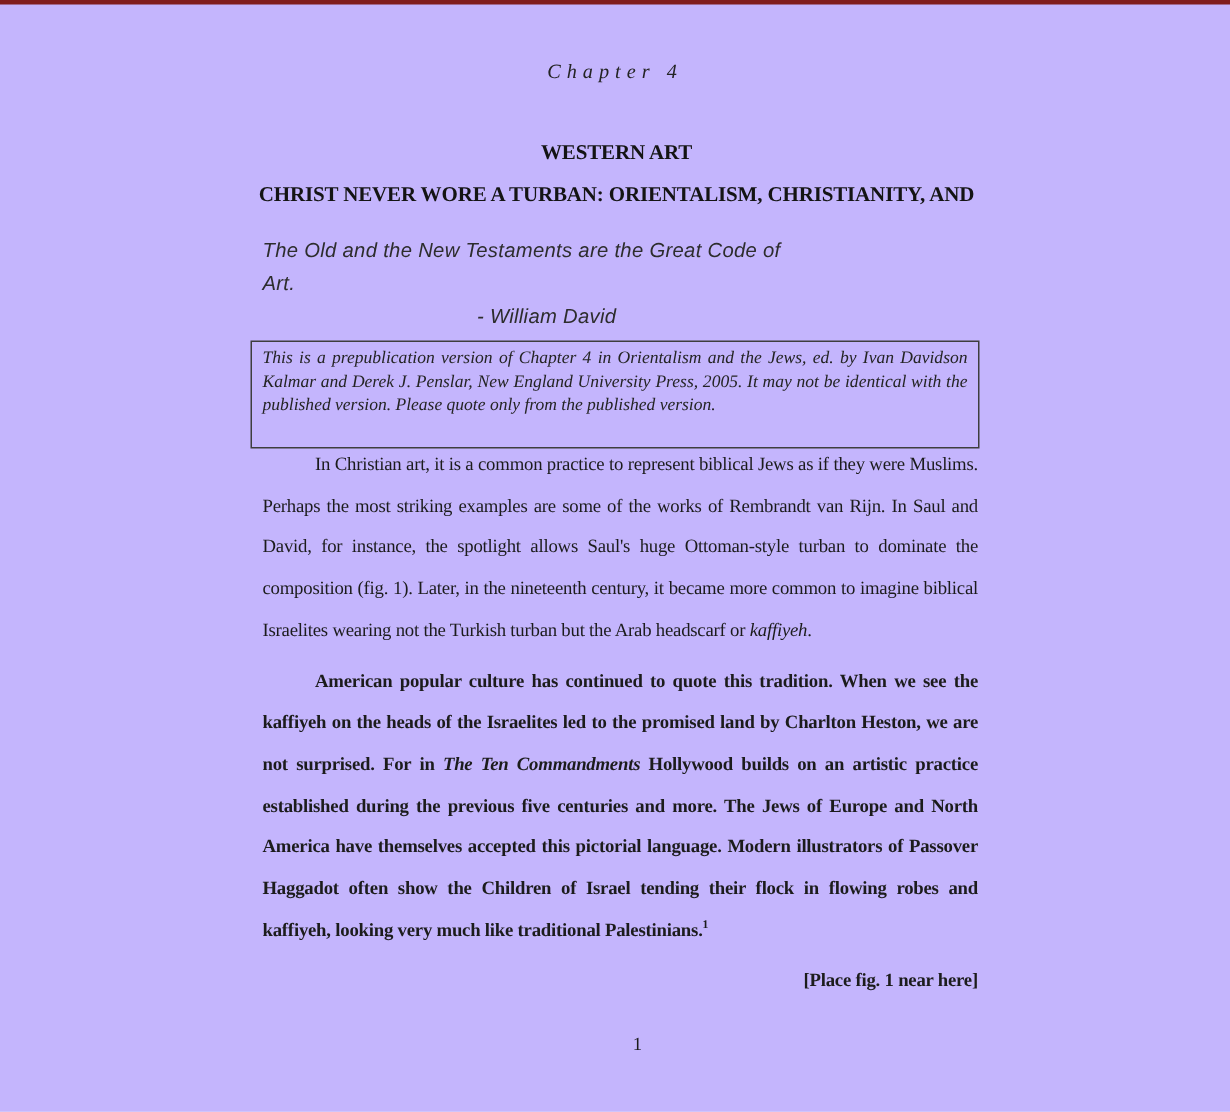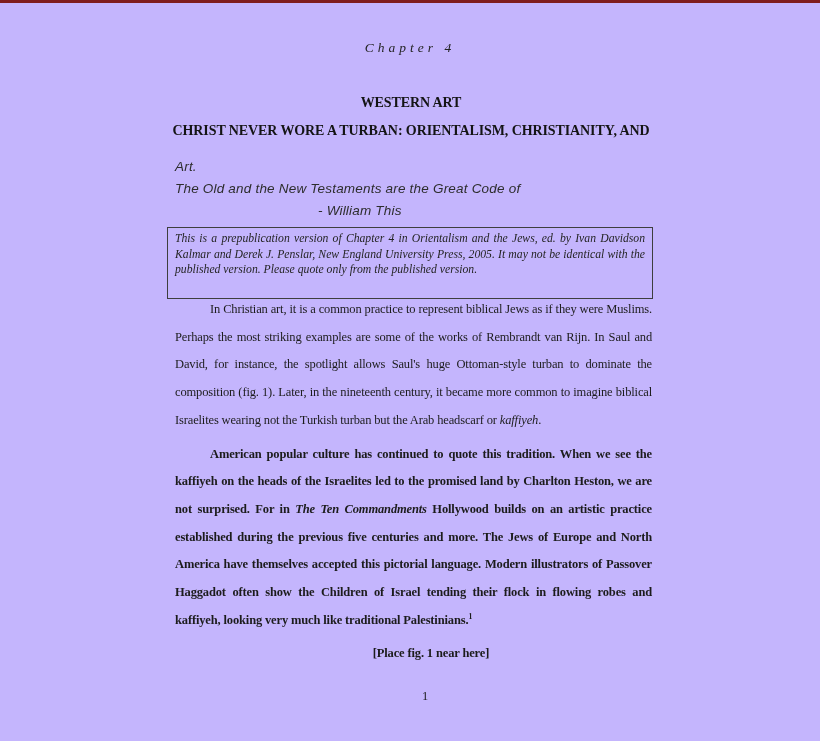--- a/index.html
+++ b/index.html
@@ -68,21 +68,21 @@
     text-align: justify;
     color: #1c1c1c;
   }
   .body-text p { margin: 0; text-indent: 35px; }
   .body-text p + p { margin-top: 6px; font-weight: bold; }
   .body-text .italic { font-style: italic; }
   .body-text sup { font-size: 0.62em; line-height: 0; vertical-align: super; }
 
   .fig-note {
     text-indent: 35px;
-    text-align: center;
+    text-align: right;
   }
 
   .footer {
     position: absolute; top: 686px; left: 175px; width: 500px;
     text-align: center;
     font-size: 12.5px;
     color: #1c1c1c;
   }
 </style>
 </head>
@@ -91,23 +91,23 @@
 <div class="page">
 
   <div class="chapter-label">Chapter  4</div>
 
   <div class="title-block">
     <div>WESTERN ART</div>
     <div>CHRIST NEVER WORE A TURBAN: ORIENTALISM, CHRISTIANITY, AND</div>
   </div>
 
   <div class="epigraph">
+    <div>The Old and the New Testaments are the Great Code of</div>
     <div>Art.</div>
-    <div>The Old and the New Testaments are the Great Code of</div>
-    <div class="attribution">- William This</div>
+    <div class="attribution">- William David</div>
   </div>
 
   <div class="notice-box">This is a prepublication version of Chapter 4 in Orientalism and the Jews, ed. by Ivan Davidson Kalmar and Derek J. Penslar, New England University Press, 2005. It may not be identical with the published version. Please quote only from the published version.</div>
 
   <div class="body-text">
     <p><span>In Christian art, it is a common practice to represent biblical Jews as if they were Muslims.  Perhaps the most striking examples are some of the works of Rembrandt van Rijn.  In Saul and David, for instance, the spotlight allows Saul's huge Ottoman-style turban to dominate the composition (fig. 1).  Later, in the nineteenth century, it became more common to imagine biblical Israelites wearing not the Turkish turban but the Arab headscarf or </span><span class="italic">kaffiyeh</span><span>.</span></p>
     <p><span>American popular culture has continued to quote this tradition.  When we see the kaffiyeh on the heads of the Israelites led to the promised land by Charlton Heston, we are not surprised.  For in </span><span class="italic">The Ten Commandments</span><span> Hollywood builds on an artistic practice established during the previous five centuries and more.  The Jews of Europe and North America have themselves accepted this pictorial language.    Modern illustrators of Passover Haggadot often show the Children of Israel tending their flock in flowing robes and kaffiyeh, looking very much like traditional Palestinians.</span><sup>1</sup></p>
     <p class="fig-note">[Place fig. 1 near here]</p>
   </div>
 

